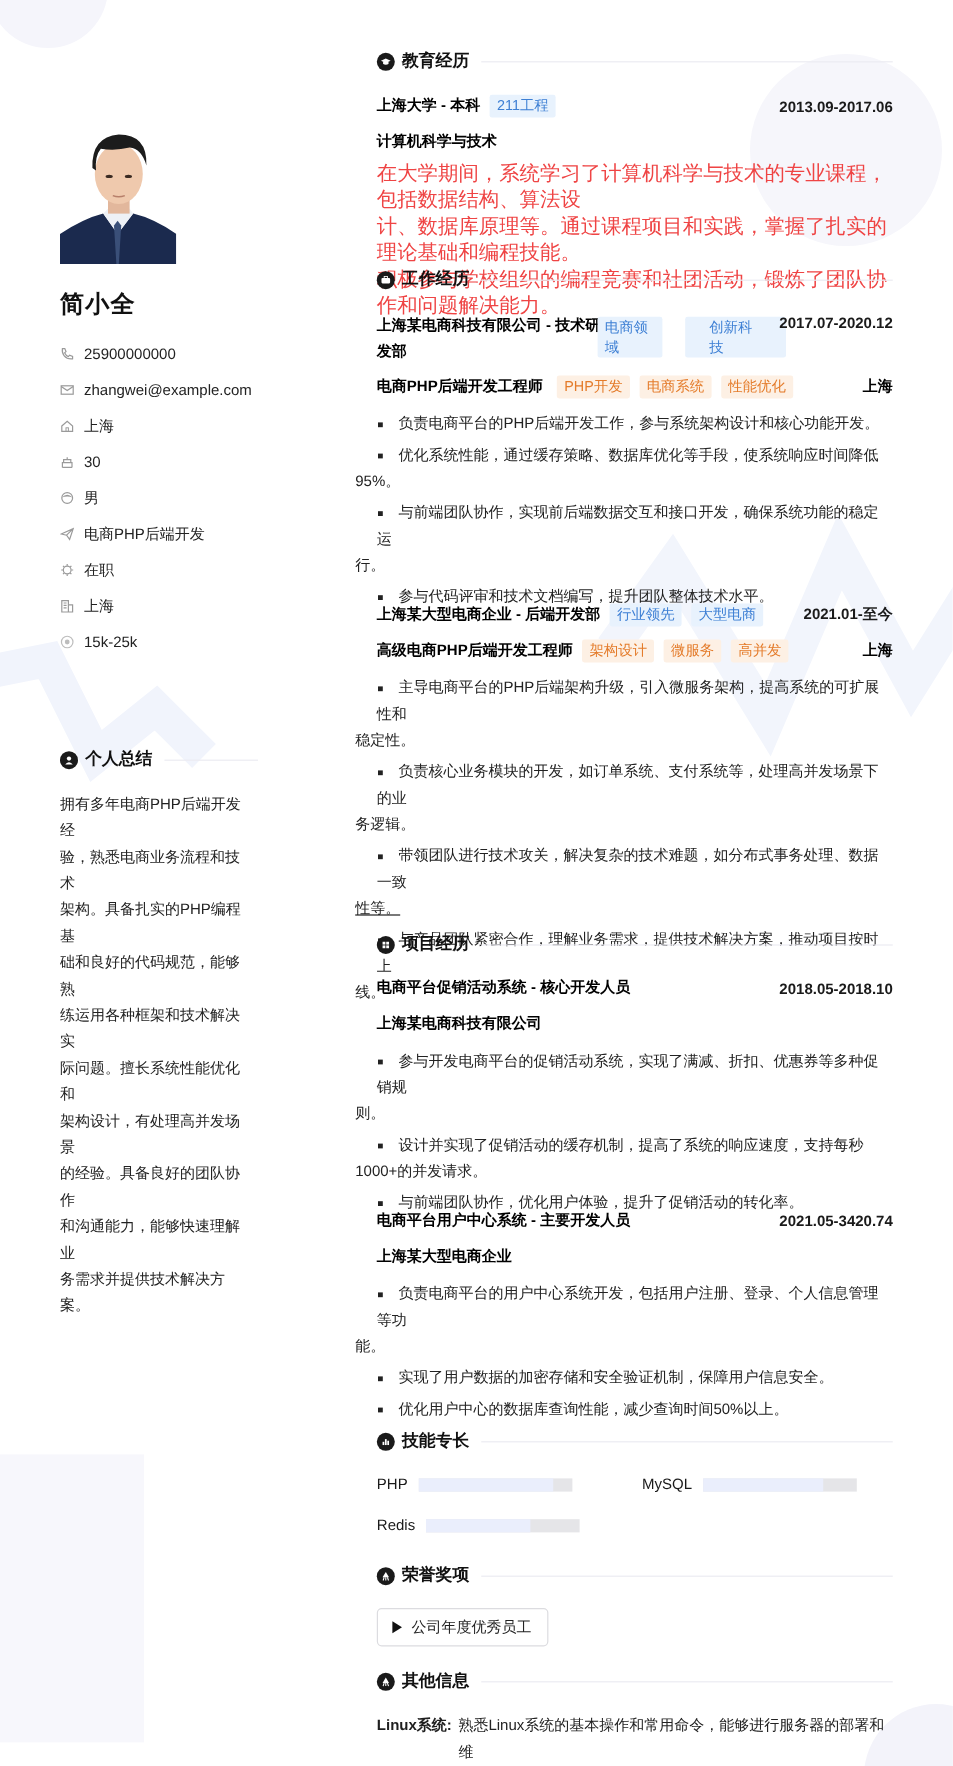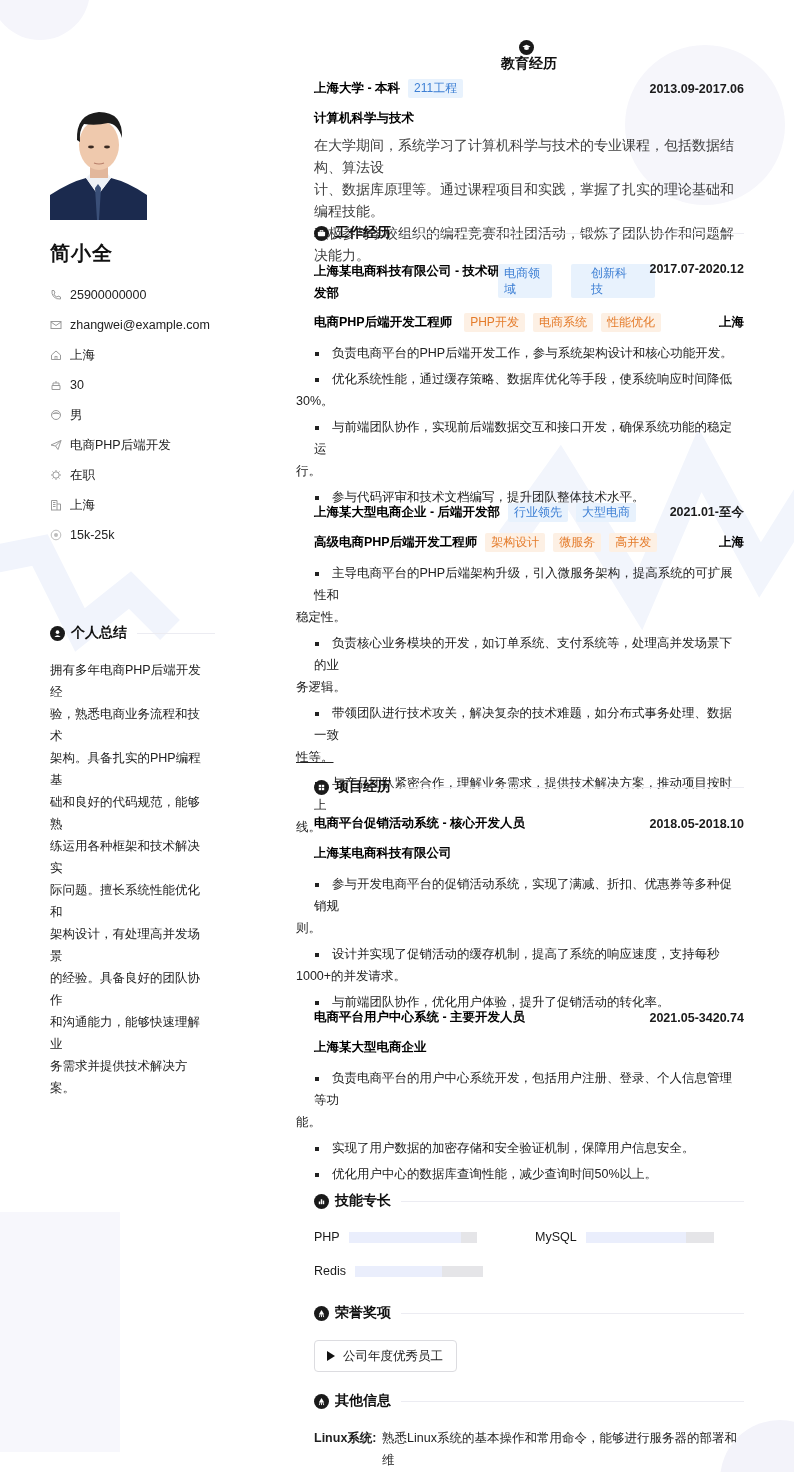--- a/index.html
+++ b/index.html
@@ -34,21 +34,21 @@
   .sec-line { flex: 1; height: 1px; background: #ececf2; margin-left: 10px; }
 
   .right { position: absolute; left: 314px; top: 0; width: 430px; z-index: 1; }
   .block { position: absolute; left: 0; width: 430px; }
   .row { display: flex; align-items: center; justify-content: space-between; }
   .bold { font-weight: bold; font-size: 12.5px; color: #000000; }
   .date { font-weight: bold; font-size: 12.5px; color: #1a1a1a; white-space: nowrap; }
   .tag { display: inline-block; font-size: 12px; padding: 1px 6px; margin-left: 8px; border-radius: 2px; line-height: 17px; }
   .tag.blue { background: #e8f2fd; color: #3d7fd4; }
   .tag.orange { background: #fdf0e4; color: #e47b2a; }
-  .para { font-size: 14px; line-height: 22px; color: #404040; }
+  .para { font-size: 17px; line-height: 22px; color: #ef4444; }
   .bullets { margin: 0; padding: 0; list-style: none; }
   .bullets li { font-size: 12.5px; line-height: 22px; color: #222; position: relative; padding-left: 18px; text-indent: 0; margin-bottom: 4px; }
   .bullets li::before { content: ""; position: absolute; left: 1px; top: 10px; width: 4px; height: 4px; background: #222; }
   .bullets li.wrap { padding-left: 0; text-indent: 18px; }
   .bullets li.wrap::before { left: 1px; }
 
   .skill { position: absolute; display: flex; align-items: center; font-size: 12.5px; color: #1a1a1a; }
   .skill .bar { height: 11px; background: #e5e5e8; margin-left: 10px; position: relative; width: 128px; }
   .skill .fill { position: absolute; left: 0; top: 0; height: 11px; background: #eaeefc; }
 
@@ -187,21 +187,21 @@
     <div>际问题。擅长系统性能优化和</div>
     <div>架构设计，有处理高并发场景</div>
     <div>的经验。具备良好的团队协作</div>
     <div>和沟通能力，能够快速理解业</div>
     <div>务需求并提供技术解决方案。</div>
   </div>
 </div>
 
 <div class="right">
 
-  <div class="block sec-head" style="top:40px;flex-direction:column;">
+  <div class="block sec-head" style="top:40px;">
     <span class="sec-icon">
         <svg viewBox="0 0 10 10">
           <path d="M0.5 4 L5 2 L9.5 4 L5 6 Z" fill="#fff"></path>
           <path d="M2.5 5 L2.5 7 Q5 8.5 7.5 7 L7.5 5" fill="#fff"></path>
         </svg>
       </span>
     <span class="sec-title">教育经历</span>
     <span class="sec-line"></span>
   </div>
   <div class="block row" style="top:79px;">
@@ -248,21 +248,21 @@
     <div style="display:flex;align-items:center;">
       <span class="bold">电商PHP后端开发工程师</span>
       <span class="tag orange" style="margin-left:12px;">PHP开发</span>
       <span class="tag orange">电商系统</span>
       <span class="tag orange">性能优化</span>
     </div>
     <span class="bold">上海</span>
   </div>
   <ul class="block bullets" style="top:342px;">
     <li><span>负责电商平台的PHP后端开发工作，参与系统架构设计和核心功能开发。</span></li>
-    <li class="wrap"><span>优化系统性能，通过缓存策略、数据库优化等手段，使系统响应时间降低</span><br><span style="margin-left:-18px;">30%。</span></li>
+    <li class="wrap"><span>优化系统性能，通过缓存策略、数据库优化等手段，使系统响应时间降低</span><br><span style="margin-left:-18px;">95%。</span></li>
     <li class="wrap"><span>与前端团队协作，实现前后端数据交互和接口开发，确保系统功能的稳定运</span><br><span style="margin-left:-18px;">行。</span></li>
     <li><span>参与代码评审和技术文档编写，提升团队整体技术水平。</span></li>
   </ul>
 
   <div class="block row" style="top:503px;">
     <div style="display:flex;align-items:center;">
       <span class="bold">上海某大型电商企业 - 后端开发部</span>
       <span class="tag blue">行业领先</span>
       <span class="tag blue">大型电商</span>
     </div>

